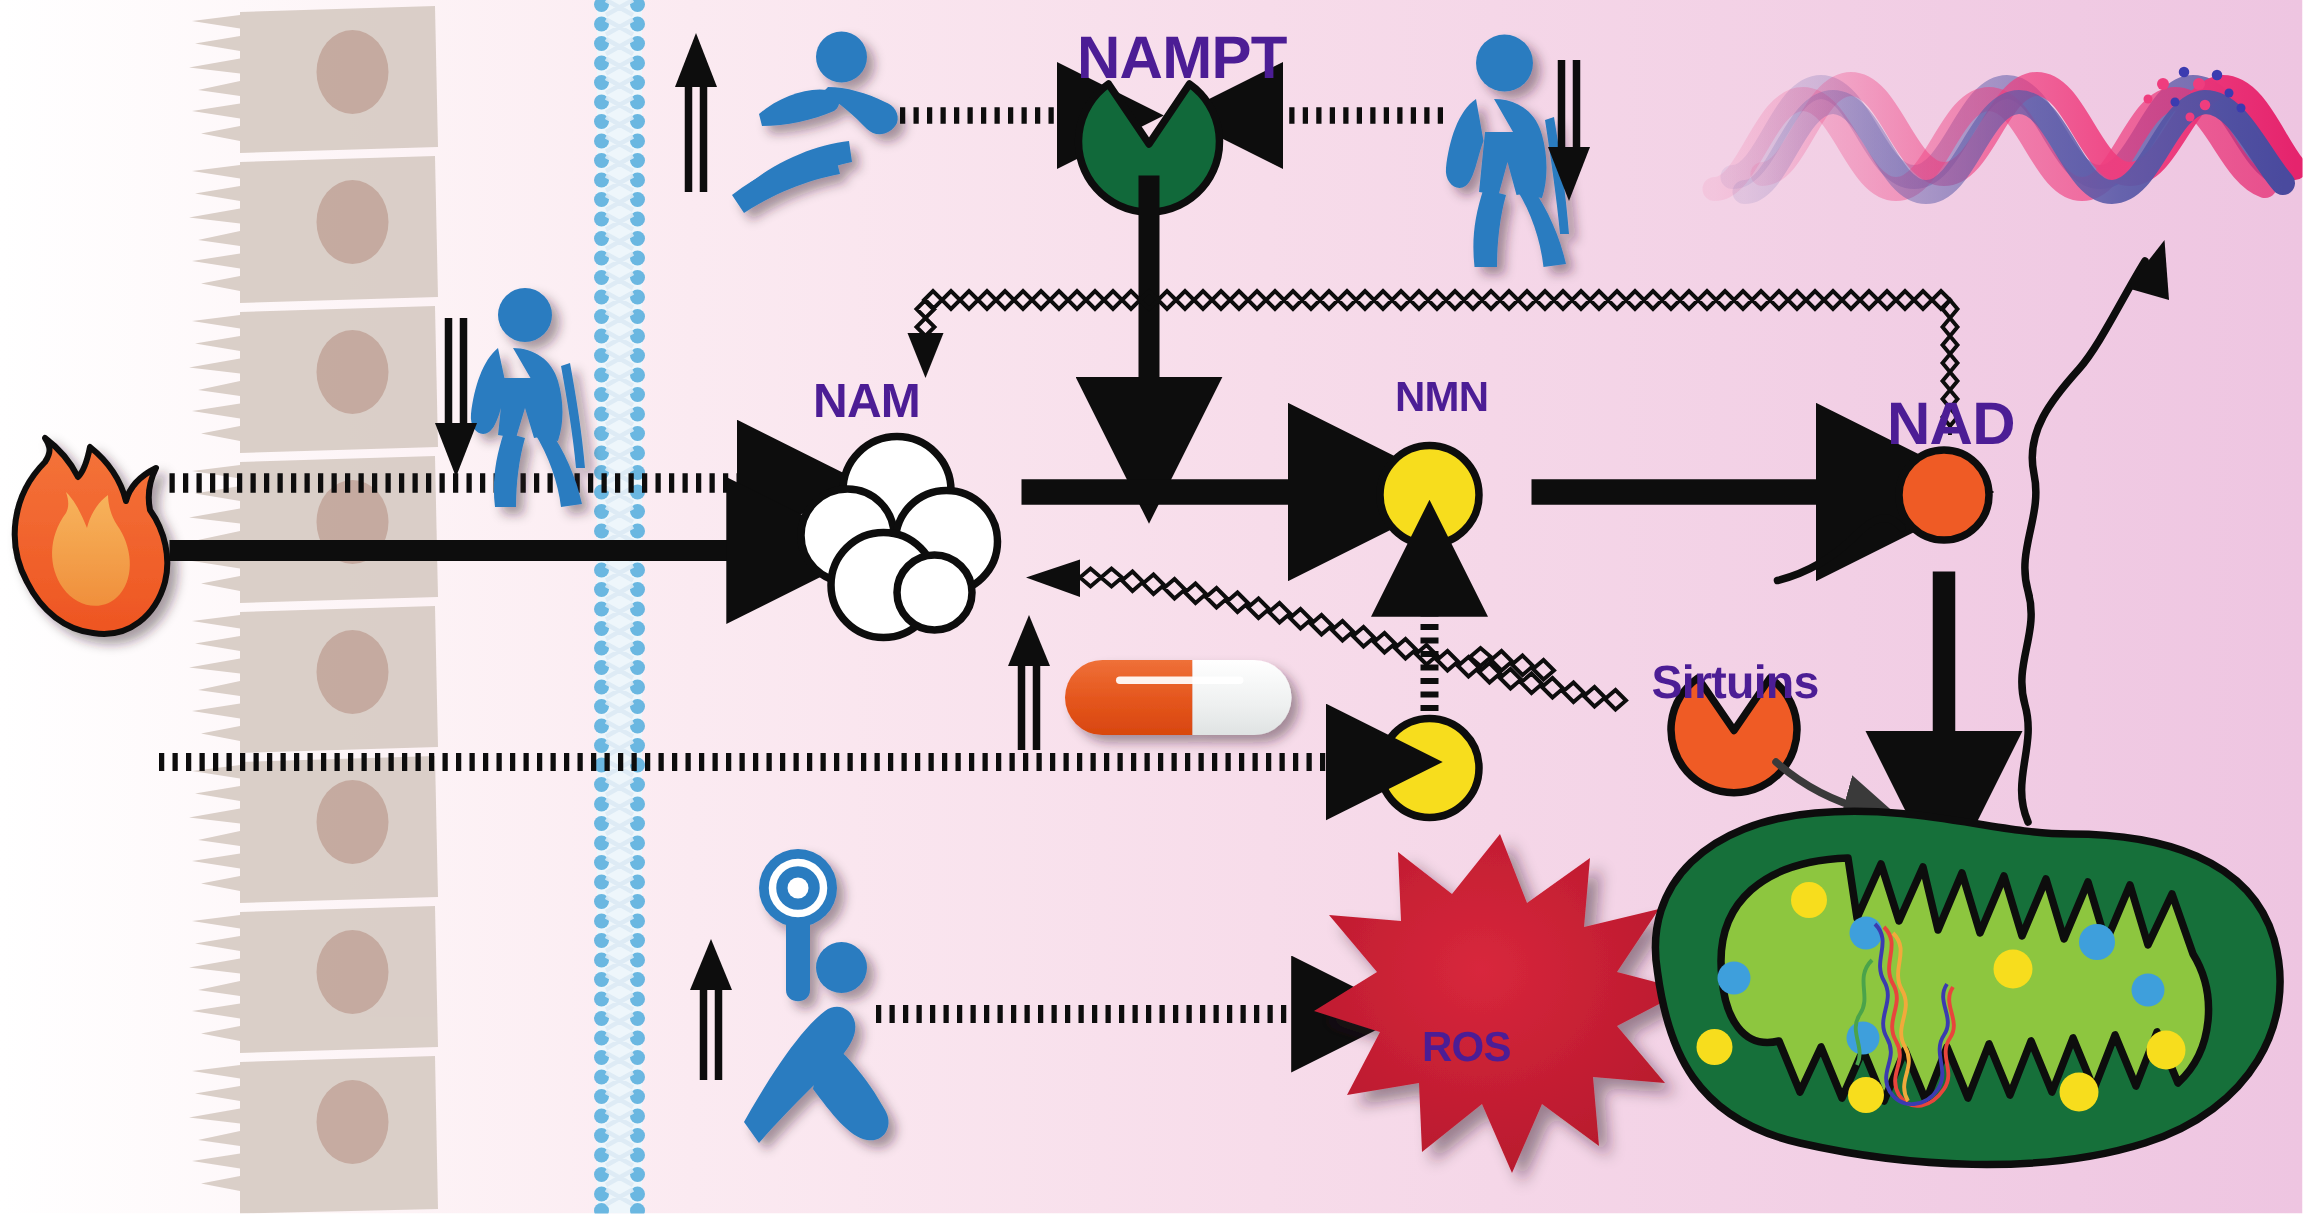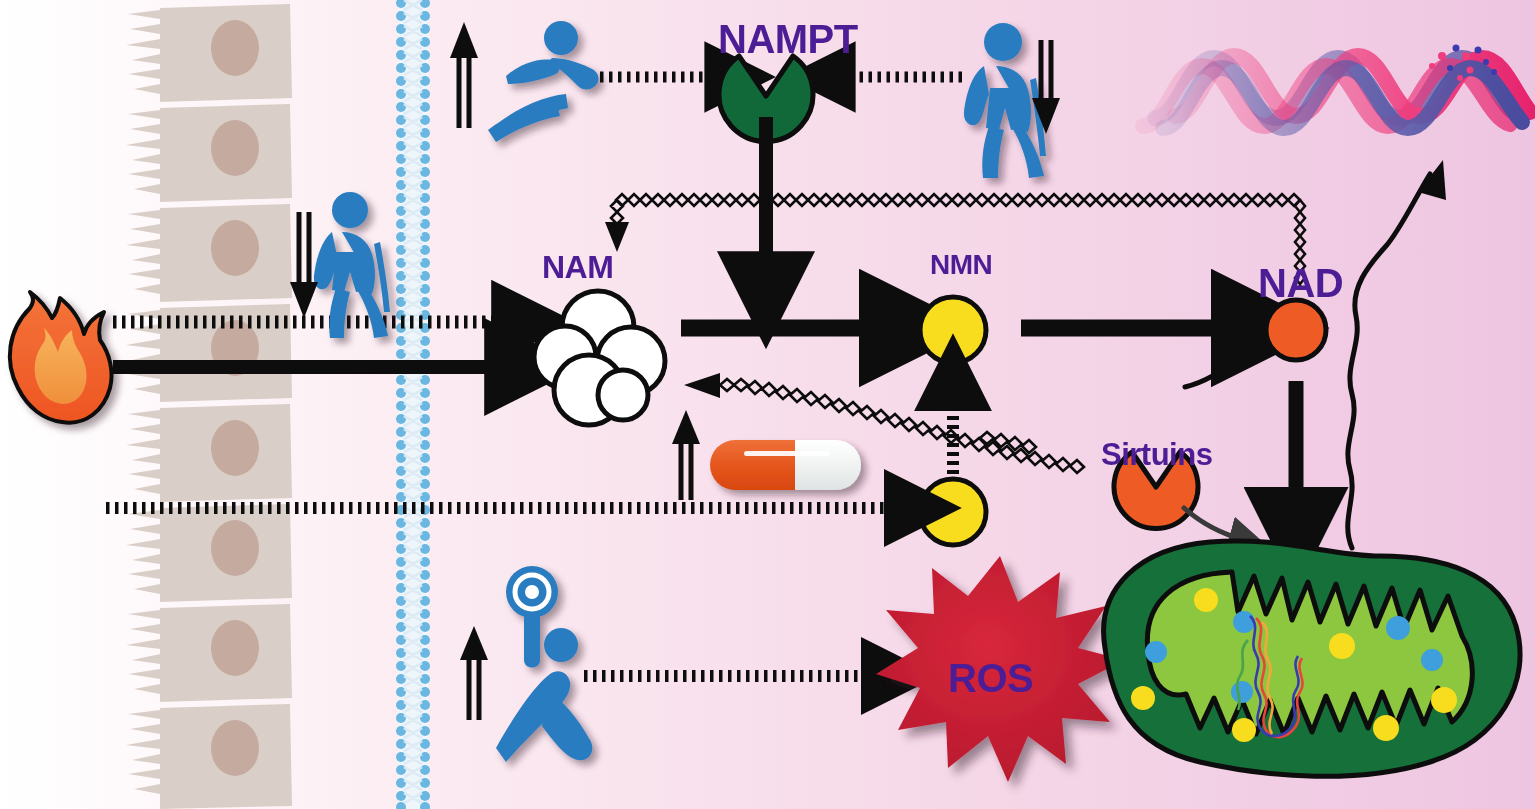--- a/index.html
+++ b/index.html
@@ -7,21 +7,21 @@
   #stage{position:relative;width:1535px;height:809px;overflow:hidden;}
   #stage svg{position:absolute;left:0;top:0;}
   .lbl{position:absolute;font-family:"Liberation Sans",sans-serif;font-weight:bold;color:#4c1d95;
        white-space:nowrap;letter-spacing:-0.5px;}
   #lbl-nampt{left:718px;top:17px;font-size:40px;}
   #lbl-mtdna{left:1257px;top:15px;font-size:40px;}
   #lbl-nam{left:542px;top:249px;font-size:32px;}
   #lbl-nmn{left:930px;top:249px;font-size:28px;}
   #lbl-nad{left:1258px;top:249px;font-size:40px;margin-top:12px;}
   #lbl-sirt{left:1101px;top:389px;font-size:31px;margin-top:48px;}
-  #lbl-ros{left:948px;top:656px;font-size:40px;}
+  #lbl-ros{left:948px;top:682px;font-size:28px;}
 </style>
 </head>
 <body>
 
 <div id="stage">
 
 <svg width="1535" height="809" viewBox="0 0 1535 809" xmlns="http://www.w3.org/2000/svg">
   <defs>
     <linearGradient id="bgGrad" x1="0" y1="0" x2="1" y2="0">
       <stop offset="0%" stop-color="#ffffff"></stop>

